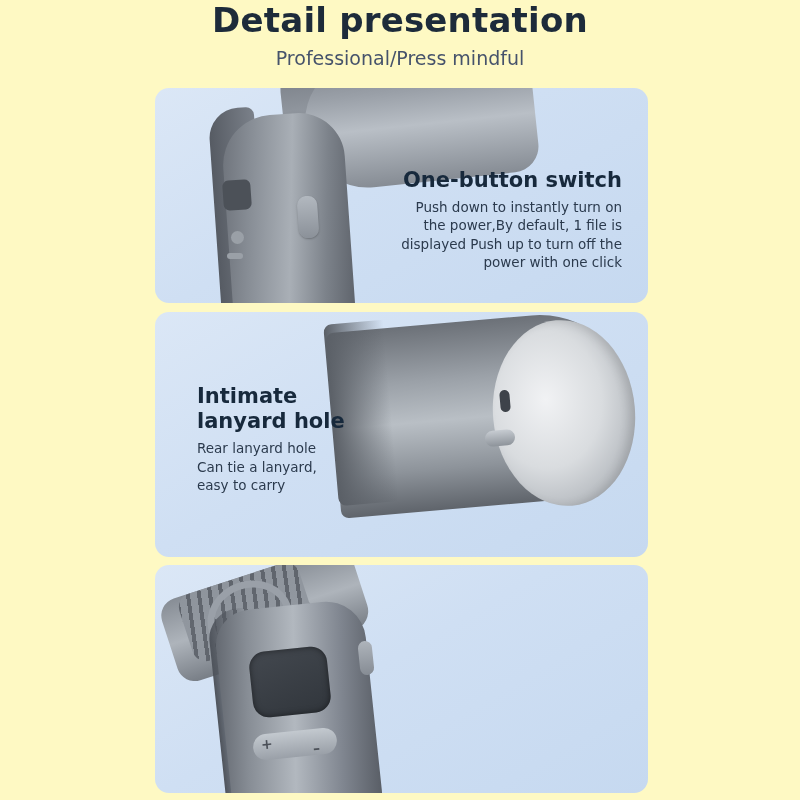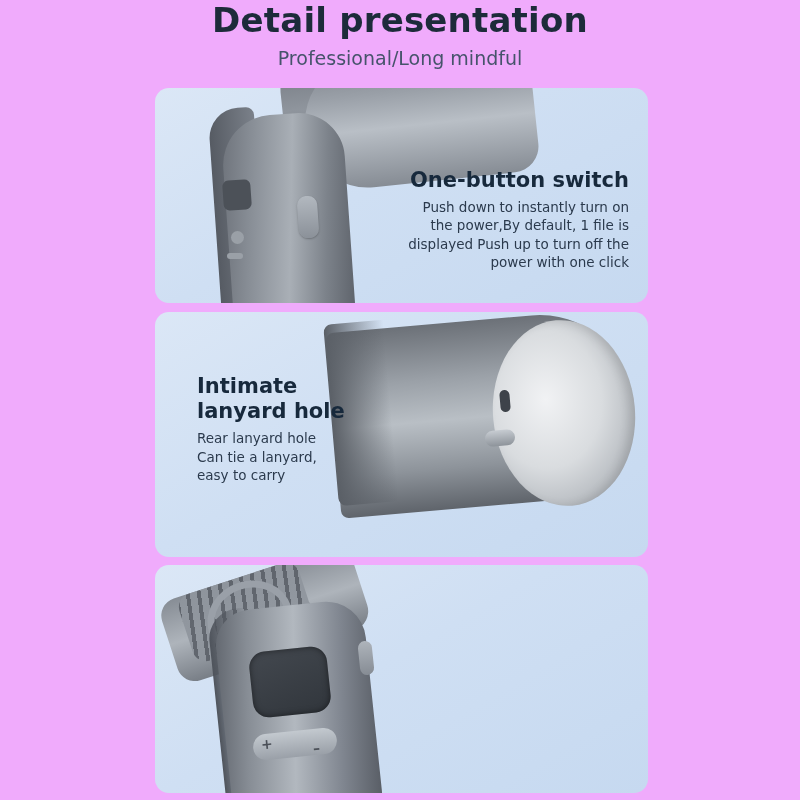--- a/index.html
+++ b/index.html
@@ -11,21 +11,21 @@
     width: 800px;
     height: 800px;
     font-family: "DejaVu Sans", "Liberation Sans", sans-serif;
     overflow: hidden;
     position: relative;
   }
   .page {
     width: 800px;
     height: 800px;
     position: relative;
-    background: #f0abfc;
+    background: #fef9c3;
   }
 
   
   .header {
     text-align: center;
     padding-top: 2px;
   }
   .main-title {
     font-size: 34px;
     font-weight: bold;
@@ -72,22 +72,22 @@
   .txt-body {
     font-size: 13.5px;
     color: #2b3a4d;
     line-height: 1.35;
     white-space: pre-line;
     margin-top: 5px;
   }
   .align-right { text-align: right; }
   .align-left  { text-align: left; }
 
-  #p1-text { right: 19px; top: 80px; width: 265px; }
-  #p2-text { left: 42px;  top: 62px; width: 230px; }
+  #p1-text { right: 26px; top: 80px; width: 265px; }
+  #p2-text { left: 42px;  top: 72px; width: 230px; }
   #p3-text { right: 16px; top: 58px; width: 290px; }
 
   
   .art { position: absolute; inset: 0; }
 
   
   .p1-barrel {
     position: absolute;
     left: 150px; top: -34px;
     width: 230px; height: 128px;
@@ -273,21 +273,21 @@
     transform: rotate(-6deg);
   }
 </style>
 </head>
 <body>
 
 <div class="page">
 
   <div class="header">
     <div class="main-title">Detail presentation</div>
-    <div class="sub-title">Professional/Long mindful</div>
+    <div class="sub-title">Professional/Press mindful</div>
   </div>
 
   <div class="panel" id="panel-1">
     <div class="panel-inner">
       <div class="art">
         <div class="p1-barrel-end"></div>
         <div class="p1-barrel"></div>
         <div class="p1-handle-shadow"></div>
         <div class="p1-handle"></div>
         <div class="p1-darkpad"></div>

